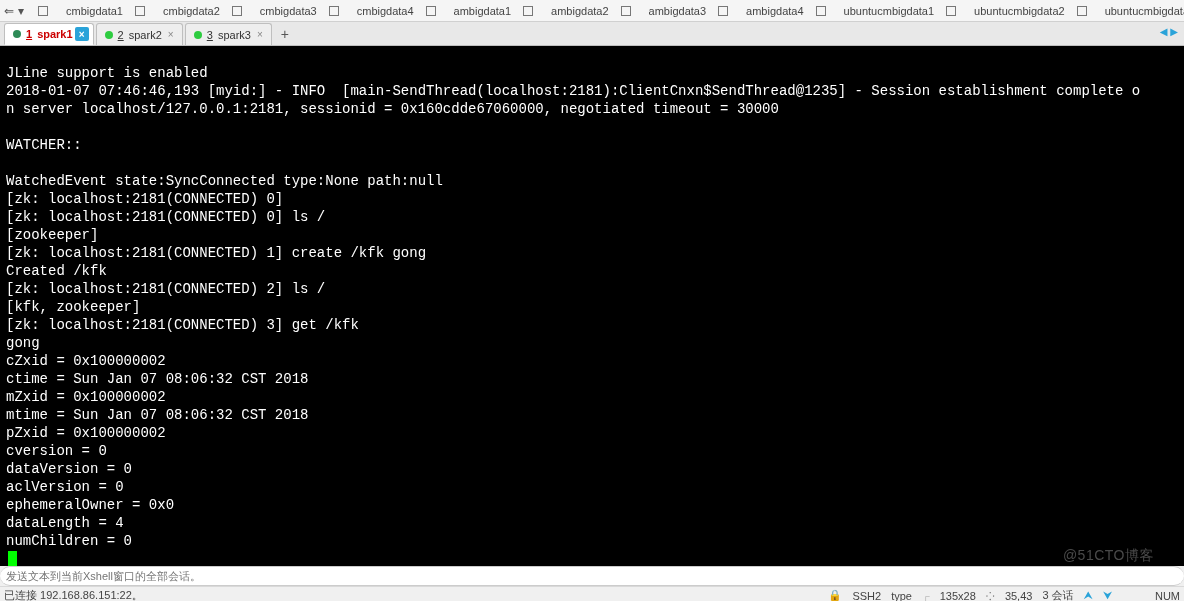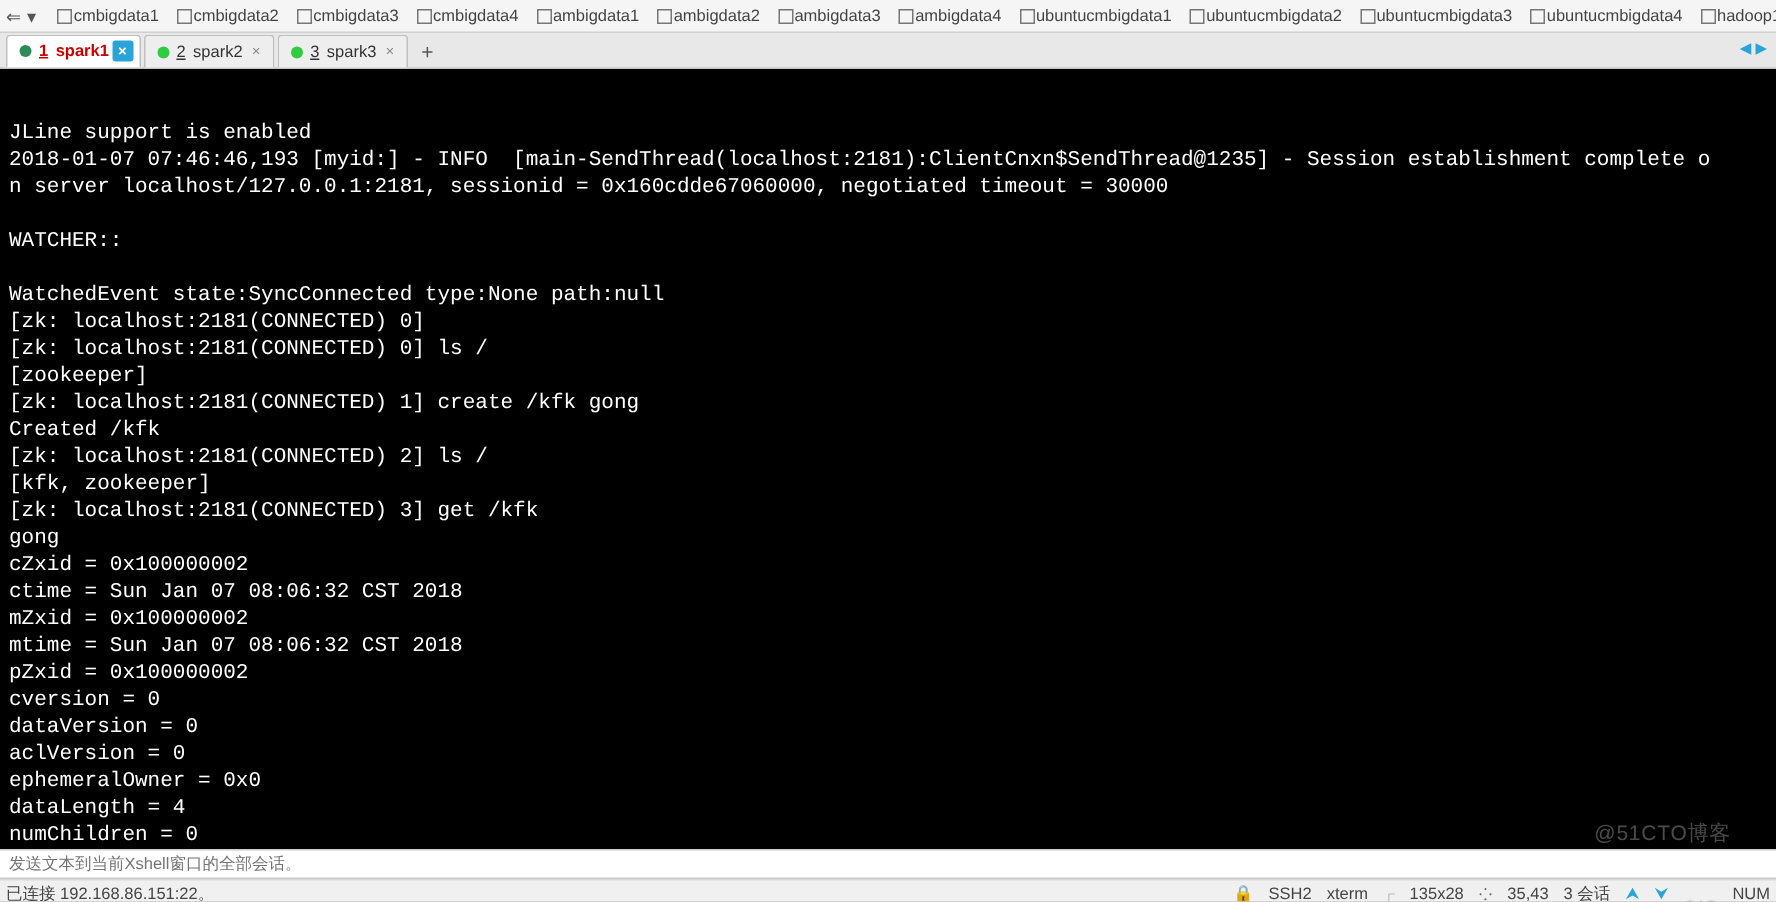--- a/index.html
+++ b/index.html
@@ -1,33 +1,33 @@
 <!DOCTYPE html>
 <html><head>
 <meta charset="utf-8">
 <style>
   * { margin: 0; padding: 0; box-sizing: border-box; }
   html, body { width: 1184px; height: 601px; font-family: "Segoe UI", Tahoma, sans-serif; font-size: 11px; background: #f0f0f0; overflow: hidden; }
   .bookmark-bar { height: 22px; background: #f5f5f5; border-bottom: 1px solid #d0d0d0; display: flex; align-items: center; padding: 0 4px; gap: 2px; overflow: hidden; white-space: nowrap; }
   .bookmark-bar .nav-icons { display: flex; gap: 4px; margin-right: 6px; }
   .bookmark-bar .nav-icons span { color: #555; font-size: 12px; cursor: pointer; }
-  .bookmark-item { display: inline-flex; align-items: center; gap: 1px; padding: 2px 6px; color: #444; cursor: pointer; border-radius: 2px; }
+  .bookmark-item { display: inline-flex; align-items: center; gap: 18px; padding: 2px 6px; color: #444; cursor: pointer; border-radius: 2px; }
   .bookmark-item .bicon { width: 10px; height: 10px; border: 1px solid #777; display: inline-block; }
   .tab-bar { height: 24px; background: #e8e8e8; border-bottom: 1px solid #bfbfbf; display: flex; align-items: flex-end; padding-left: 4px; position: relative; }
   .tab { height: 22px; min-width: 76px; padding: 0 20px 0 8px; display: flex; align-items: center; gap: 5px; background: #eee; border: 1px solid #bfbfbf; border-bottom: none; border-radius: 3px 3px 0 0; margin-right: 2px; font-size: 11px; color: #333; position: relative; cursor: pointer; }
   .tab.active { background: #fff; border-bottom: 1px solid #fff; margin-bottom: -1px; color: #cc0000; font-weight: 600; }
   .tab .dot { width: 8px; height: 8px; border-radius: 50%; background: #2ecc40; flex-shrink: 0; }
   .tab.active .dot { background: #2e8b57; }
   .tab .close { position: absolute; right: 4px; top: 3px; width: 14px; height: 14px; display: flex; align-items: center; justify-content: center; color: #888; font-size: 10px; }
   .tab.active .close { background: #2aa3d9; color: #fff; border-radius: 2px; }
   .add-tab { width: 22px; height: 22px; display: flex; align-items: center; justify-content: center; color: #555; cursor: pointer; font-size: 14px; }
   .tab-bar .mini-arrow { position: absolute; right: 6px; top: 4px; color: #2aa3d9; font-size: 10px; cursor: pointer; }
-  .terminal { background: #000; color: #fff; font-family: "Consolas", "Courier New", monospace; font-size: 14px; line-height: 18px; padding: 16px 6px; height: 520px; overflow: hidden; white-space: pre; position: relative; }
+  .terminal { background: #000; color: #fff; font-family: "Consolas", "Courier New", monospace; font-size: 14px; line-height: 18px; padding: 0 6px; height: 520px; overflow: hidden; white-space: pre; position: relative; }
   .terminal .cursor { display: inline-block; width: 9px; height: 16px; background: #00ff00; vertical-align: text-bottom; margin-left: 2px; }
-  .input-row { height: 20px; background: #fff; border-top: 1px solid #ccc; border-bottom: 1px solid #ccc; display: flex; align-items: center; }
+  .input-row { height: 20px; background: #fff; border-top: 1px solid #ccc; border-bottom: 1px solid #ccc; display: flex; align-items: center; border-radius: 10px; }
   .input-row input { flex: 1; border: none; outline: none; font-size: 11px; color: #888; padding: 0 6px; background: transparent; }
   .status-bar { height: 18px; background: #f0f0f0; border-top: 1px solid #d9d9d9; display: flex; align-items: center; font-size: 11px; color: #444; padding: 0 4px; justify-content: space-between; }
   .status-left { display: flex; align-items: center; gap: 6px; }
   .status-right { display: flex; align-items: center; gap: 10px; }
   .status-right .sep { color: #bbb; }
   .status-right .ic { font-size: 11px; color: #666; }
   .watermark { position: absolute; right: 30px; bottom: 2px; color: #4a4a4a; font-family: Liberation Sans, sans-serif; font-size: 14px; letter-spacing: 0.5px; pointer-events: none; }
 </style>
 </head>
 <body>
@@ -140,21 +140,21 @@
   <input type="text" placeholder="发送文本到当前Xshell窗口的全部会话。" style="">
 </div>
 
 <div class="status-bar">
   <div class="status-left">
     <span>已连接 192.168.86.151:22。</span>
   </div>
   <div class="status-right">
     <span class="ic">🔒</span>
     <span>SSH2</span>
-    <span>xterm</span>
+    <span>type</span>
     <span class="sep">┌</span>
     <span>135x28</span>
     <span class="ic">⁘</span>
     <span>35,43</span>
     <span>3 会话</span>
     <span class="ic" style="color:#2aa3d9;">⮝</span>
     <span class="ic" style="color:#2aa3d9;">⮟</span>
     <span style="color:#aaa;margin-top:18px;">CAP</span>
     <span>NUM</span>
   </div>

